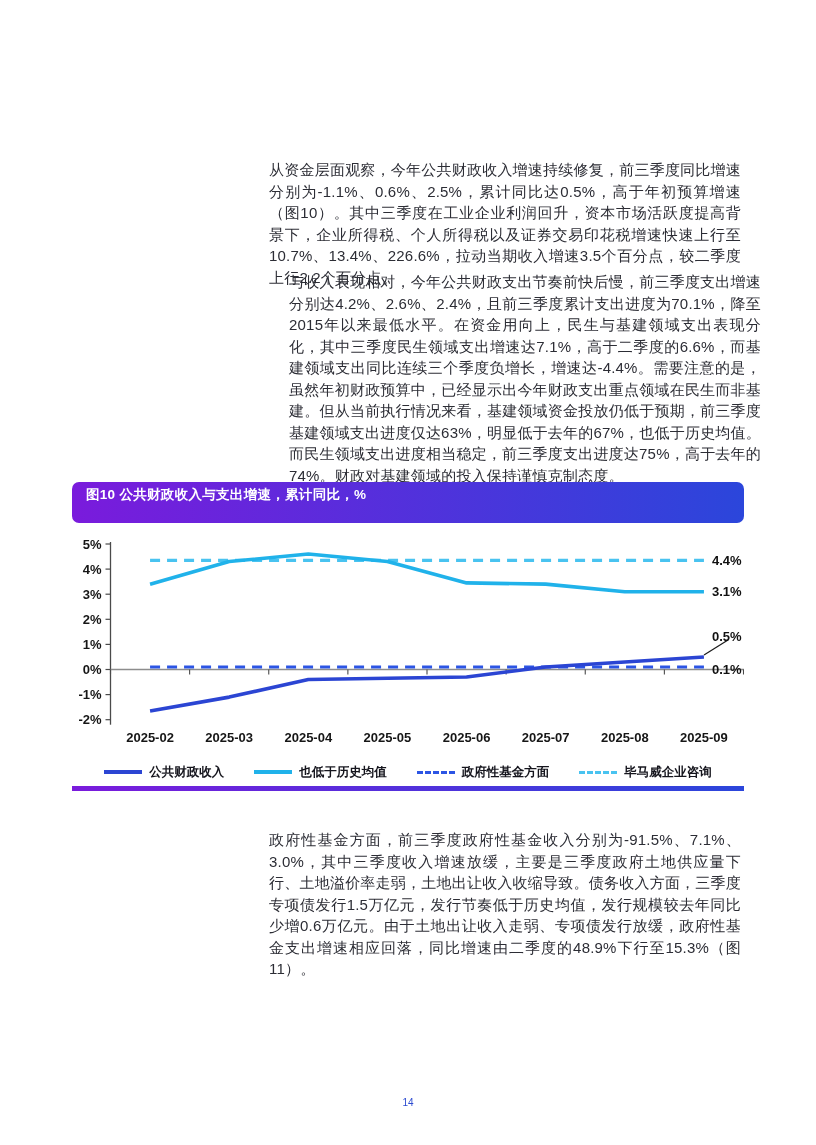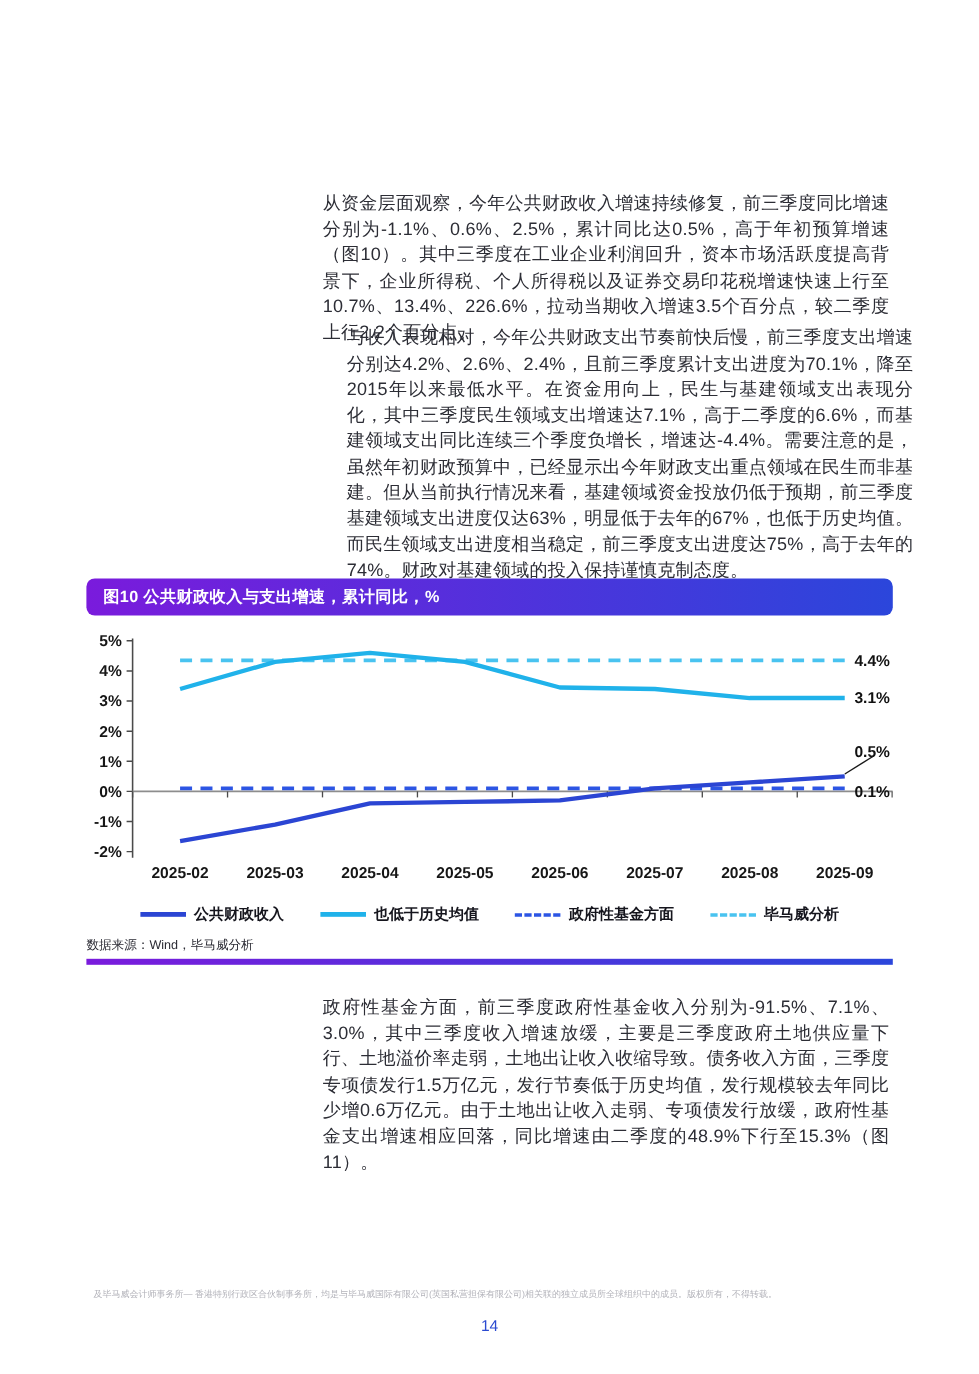--- a/index.html
+++ b/index.html
@@ -10,21 +10,21 @@
   .para{
     position:absolute;left:269px;width:472px;
     font-size:15px;line-height:21.5px;letter-spacing:0.2px;
     color:#2c2d35;text-align:justify;
   }
   .p1{top:159px;}
   .p2{top:271px;margin-left:20px;}
   .p3{top:829px;}
   .figure{position:absolute;left:72px;top:482px;width:672px;}
   .fig-titlebar{
-    height:31px;border-radius:7px;display:flex;align-items:center;
+    height:41px;border-radius:7px;display:flex;align-items:flex-start;
     padding:4px 14px;box-sizing:border-box;
   }
   .fig-title{color:#ffffff;font-size:13.5px;font-weight:700;letter-spacing:0.3px;}
   .chart-svg{display:block;margin-top:5px;width:672px;height:232px;}
   svg text{font-family:"Liberation Sans","DejaVu Sans",sans-serif;}
   .axlab{font-size:13px;font-weight:600;fill:#161616;}
   .endlab{font-size:13px;font-weight:600;fill:#111111;}
   .legend{
     margin-top:2px;display:flex;justify-content:center;align-items:center;
     gap:30px;height:20px;
@@ -34,21 +34,21 @@
   .lg-lb{margin-left:7px;font-size:12.5px;font-weight:600;color:#15151d;}
   .source{margin-top:9px;font-size:10.5px;font-weight:500;color:#2a2a33;}
   .divider{margin-top:4px;height:5px;width:672px;}
   .footer{
     position:absolute;left:78px;top:1073px;width:660px;
     font-size:7.5px;line-height:11.5px;color:#b3b3ba;text-align:justify;
   }
   .footer-line{display:block;}
   .pageno{
     position:absolute;left:0;top:1097px;width:816px;text-align:center;
-    font-size:13px;font-weight:500;color:#2b4ad0;
+    font-size:10px;font-weight:500;color:#2b4ad0;
   }
 </style>
 </head>
 <body>
 
 <div class="para p1">从资金层面观察，今年公共财政收入增速持续修复，前三季度同比增速分别为-1.1%、0.6%、2.5%，累计同比达0.5%，高于年初预算增速（图10）。其中三季度在工业企业利润回升，资本市场活跃度提高背景下，企业所得税、个人所得税以及证券交易印花税增速快速上行至10.7%、13.4%、226.6%，拉动当期收入增速3.5个百分点，较二季度上行2.2个百分点。</div>
 <div class="para p2">与收入表现相对，今年公共财政支出节奏前快后慢，前三季度支出增速分别达4.2%、2.6%、2.4%，且前三季度累计支出进度为70.1%，降至2015年以来最低水平。在资金用向上，民生与基建领域支出表现分化，其中三季度民生领域支出增速达7.1%，高于二季度的6.6%，而基建领域支出同比连续三个季度负增长，增速达-4.4%。需要注意的是，虽然年初财政预算中，已经显示出今年财政支出重点领域在民生而非基建。但从当前执行情况来看，基建领域资金投放仍低于预期，前三季度基建领域支出进度仅达63%，明显低于去年的67%，也低于历史均值。而民生领域支出进度相当稳定，前三季度支出进度达75%，高于去年的74%。财政对基建领域的投入保持谨慎克制态度。</div>
 
 <div class="figure">
   <div class="fig-titlebar" style="background: linear-gradient(90deg, rgb(122, 27, 220) 0%, rgb(43, 70, 219) 100%);">
@@ -108,25 +108,23 @@
       <div class="lg-item">
         <span class="lg-sw" style="border-top: 4px solid rgb(32, 178, 234);"></span>
         <span class="lg-lb">也低于历史均值</span>
       </div>
       <div class="lg-item">
         <span class="lg-sw" style="border-top: 3.5px dashed rgb(44, 85, 228);"></span>
         <span class="lg-lb">政府性基金方面</span>
       </div>
       <div class="lg-item">
         <span class="lg-sw" style="border-top: 3.5px dashed rgb(73, 195, 240);"></span>
-        <span class="lg-lb">毕马威分析</span>
+        <span class="lg-lb">毕马威企业咨询</span>
       </div>
     </div>
-  <div class="source">数据来源：Wind，毕马威分析</div>
   <div class="divider" style="background: linear-gradient(90deg, rgb(122, 27, 220) 0%, rgb(43, 70, 219) 100%);"></div>
 </div>
 
 <div class="para p3">政府性基金方面，前三季度政府性基金收入分别为-91.5%、7.1%、3.0%，其中三季度收入增速放缓，主要是三季度政府土地供应量下行、土地溢价率走弱，土地出让收入收缩导致。债务收入方面，三季度专项债发行1.5万亿元，发行节奏低于历史均值，发行规模较去年同比少增0.6万亿元。由于土地出让收入走弱、专项债发行放缓，政府性基金支出增速相应回落，同比增速由二季度的48.9%下行至15.3%（图11）。</div>
 
 <div class="footer">
-  <span class="footer-line">及毕马威会计师事务所— 香港特别行政区合伙制事务所，均是与毕马威国际有限公司(英国私营担保有限公司)相关联的独立成员所全球组织中的成员。版权所有，不得转载。</span>
 </div>
 <div class="pageno">14</div>
 
 </body></html>

